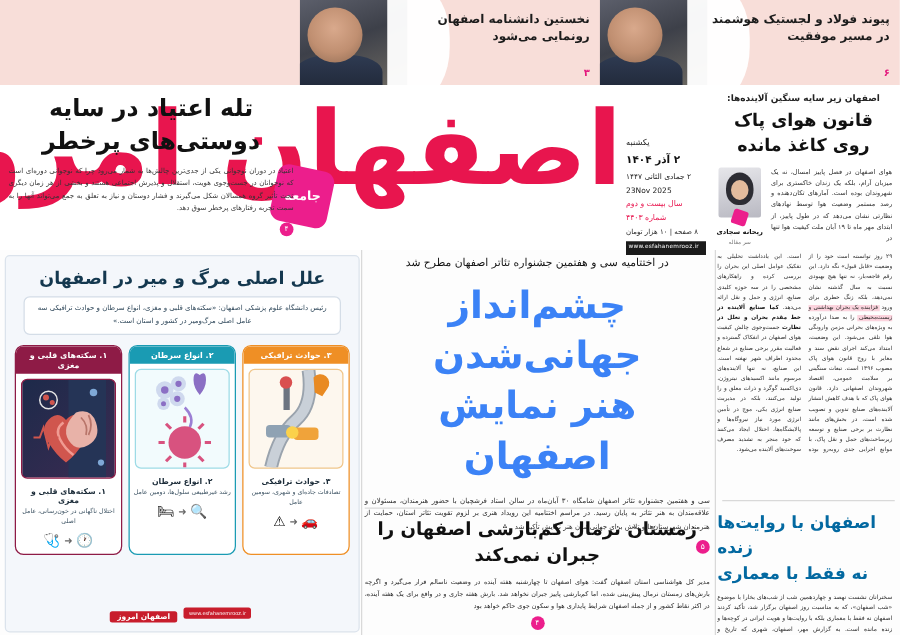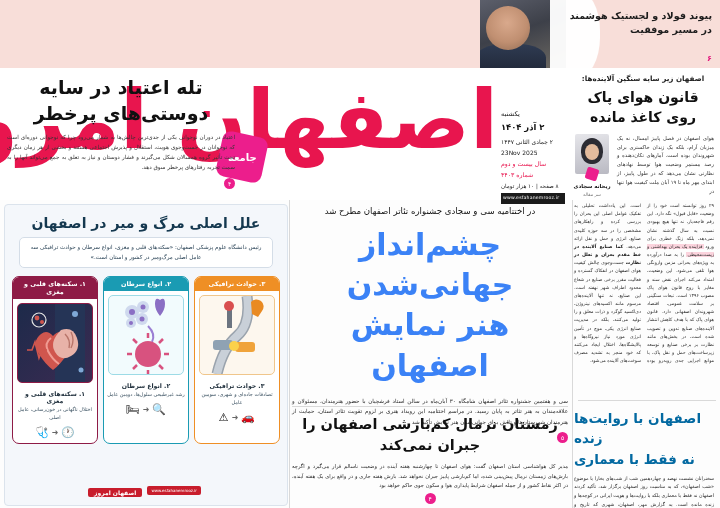--- a/index.html
+++ b/index.html
@@ -153,20 +153,29 @@
     <div class="bancell">
       <div class="photo"></div>
       <div class="whitecurve"></div>
       <div class="bantext">
         <span>پیوند فولاد و لجستیک هوشمند</span>
         <span class="l2">در مسیر موفقیت</span>
       </div>
       <div class="banpage">۶</div>
     </div>
 
+    <div class="bancell">
+      <div class="photo"></div>
+      <div class="whitecurve"></div>
+      <div class="bantext">
+        <span>نخستین دانشنامه اصفهان</span>
+        <span class="l2">رونمایی می‌شود</span>
+      </div>
+      <div class="banpage">۳</div>
+    </div>
 
   </div>
 
   <div class="masthead">
 
     <div class="logo-wrap">
       <div class="logo-text">اصفهان امروز</div>
     </div>
 
     <div class="badge-jame">
@@ -316,21 +325,21 @@
         </div>
       </div>
 
       <div class="logo">
         <span class="url">www.esfahanemrooz.ir</span>
         <span class="lg">اصفهان امروز</span>
       </div>
     </div>
 
     <div class="center">
-      <div class="kick">در اختتامیه سی و سجادی جشنواره تئاتر اصفهان مطرح شد</div>
+      <div class="kick">در اختتامیه سی و هفتمین جشنواره تئاتر اصفهان مطرح شد</div>
       <h1>
         <span>چشم‌انداز جهانی‌شدن</span><br>
         <span>هنر نمایش اصفهان</span>
       </h1>
       <div class="body">سی و هفتمین جشنواره تئاتر اصفهان شامگاه ۳۰ آبان‌ماه در سالن استاد فرشچیان با حضور هنرمندان، مسئولان و علاقه‌مندان به هنر تئاتر به پایان رسید. در مراسم اختتامیه این رویداد هنری بر لزوم تقویت تئاتر استان، حمایت از هنرمندان شهرستان‌ها و تلاش برای جهانی‌شدن هنر نمایش تأکید شد</div>
       <div class="pg">۵</div>
     </div>
 
     <div class="center2">
       <h3>

